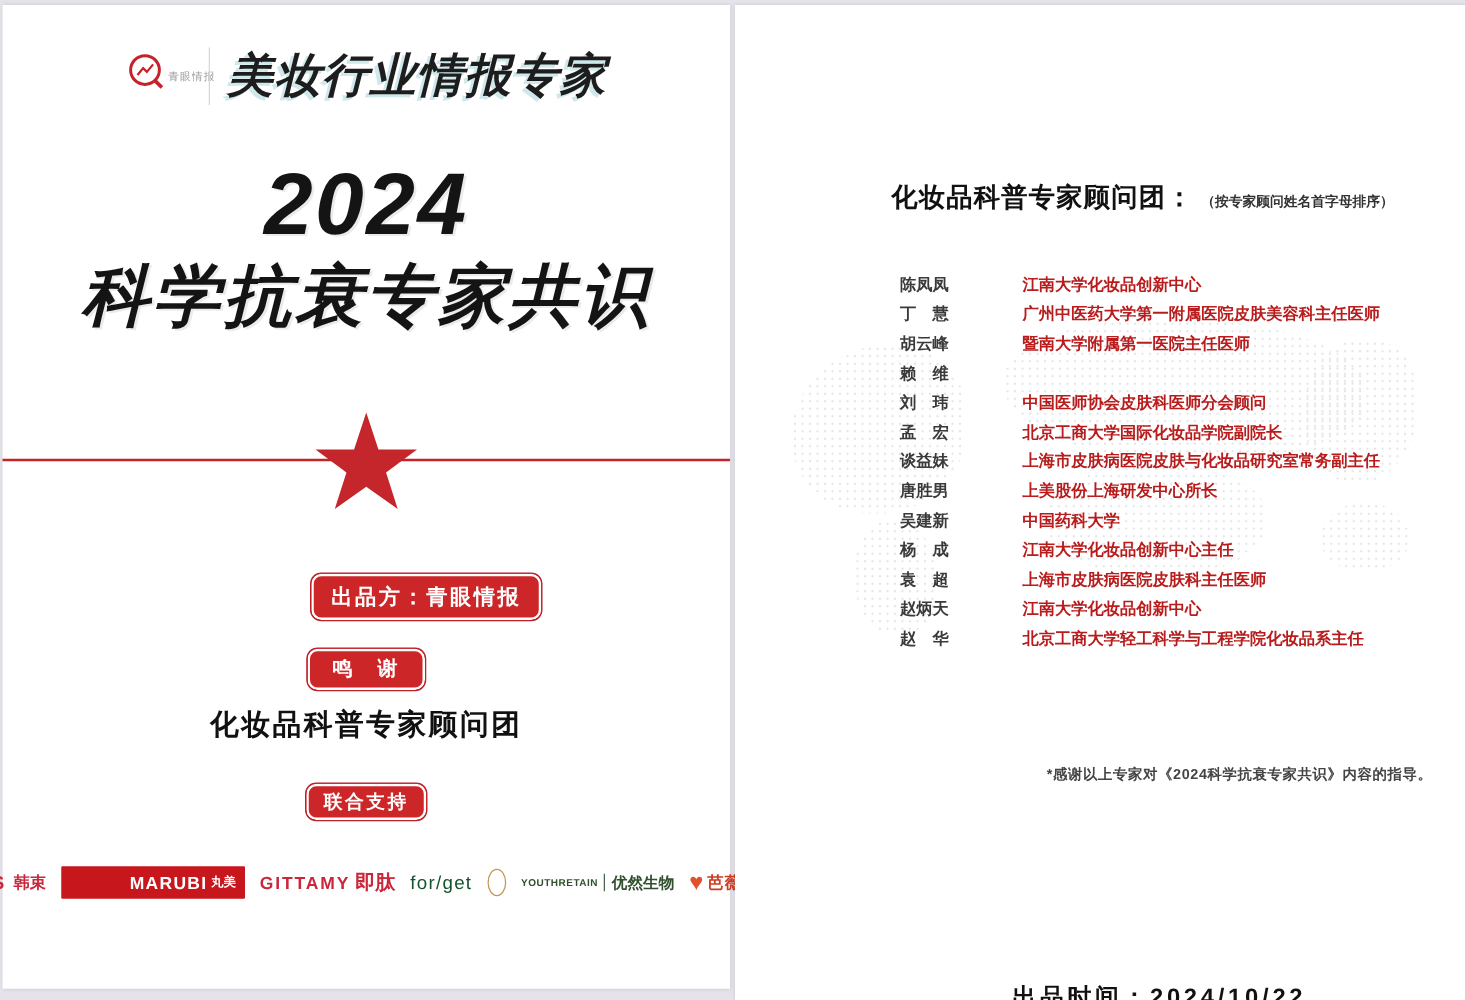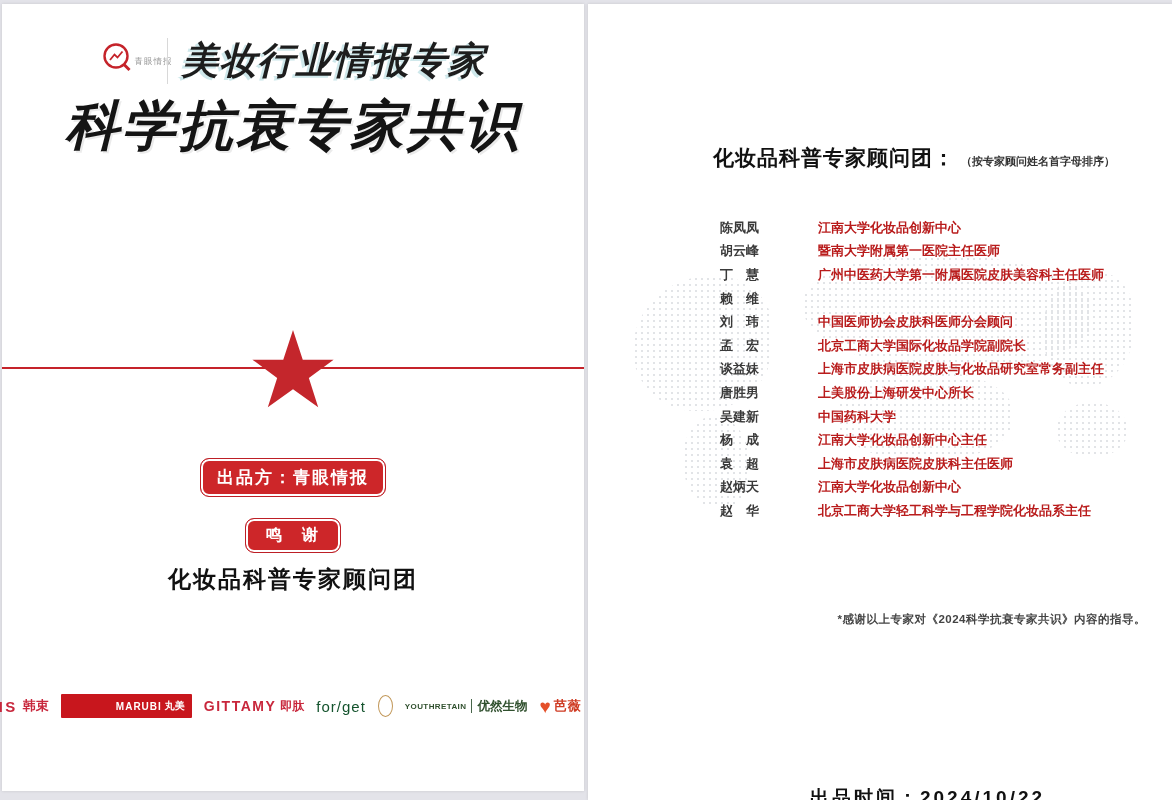--- a/index.html
+++ b/index.html
@@ -33,21 +33,21 @@
   }
   .title-main{
     margin-top:10px;text-align:center;
     font-size:54px;line-height:1.1;font-weight:900;font-style:italic;color:#141414;
     letter-spacing:3px;white-space:nowrap;
     text-shadow:2px 2px 0 rgba(0,0,0,.08);
   }
   .divider-line{position:absolute;left:0;right:0;top:363px;height:2px;background:#c5232a;}
   .star-wrap{position:absolute;left:50%;top:326px;transform:translateX(-50%);}
   .center-band{position:absolute;left:0;width:100%;text-align:center;}
-  .band-producer{top:454px;}
+  .band-producer{top:454px;padding-left:48px;}
   .band-thanks{top:514px;}
   .band-advisory{top:560px;}
   .band-support{top:622px;}
   .red-badge{
     display:inline-block;background:#cd2629;color:#fff;font-weight:bold;
     border:1px solid #bd1f26;border-radius:9px;
     box-shadow:inset 0 0 0 2px #ffffff;
     padding:7px 16px;letter-spacing:2px;white-space:nowrap;
   }
   .badge-producer{font-size:17px;}
@@ -58,25 +58,25 @@
   
   .sponsors{
     position:absolute;left:8px;right:8px;top:678px;height:48px;
     display:flex;align-items:center;justify-content:center;gap:12px;
   }
   .sponsor{display:flex;align-items:center;white-space:nowrap;}
   .sp-kans{color:#c8273c;font-weight:bold;}
   .sp-kans .sp-label{font-size:15px;letter-spacing:2.5px;}
   .sp-kans .sp-label2{font-size:13px;margin-left:5px;}
   .sp-marubi{background:#c8161d;color:#fff;font-weight:bold;padding:5px 7px;border-radius:1px;}
-  .sp-marubi .sp-label{font-size:10px;letter-spacing:1px;margin-left:48px;}
+  .sp-marubi .sp-label{font-size:14px;letter-spacing:1px;margin-left:48px;}
   .sp-marubi .sp-label2{font-size:10px;margin-left:3px;}
   .sp-gittamy{color:#c8273c;font-weight:bold;}
   .sp-gittamy .sp-label{font-size:14px;letter-spacing:1.5px;}
-  .sp-gittamy .sp-label2{font-size:12px;margin-left:4px;}
+  .sp-gittamy .sp-label2{font-size:16px;margin-left:4px;}
   .sp-forget{color:#14532d;}
   .sp-forget .sp-label{font-size:15px;letter-spacing:1px;}
   .icon-ring{display:inline-block;width:13px;height:20px;border:1.5px solid #c19758;border-radius:50%;}
   .sp-youth{color:#30502e;gap:5px;}
   .sp-youth .sp-label{font-size:8px;font-weight:bold;letter-spacing:.4px;}
   .sp-youth .yd{width:1px;height:14px;background:#47654a;display:inline-block;}
   .sp-youth .sp-label2{font-size:12.5px;font-weight:bold;}
   .sp-bawei{color:#cf3b23;font-weight:bold;}
   .sp-bawei .icon-bawei{color:#e4502a;font-size:19px;margin-right:3px;line-height:1;}
   .sp-bawei .sp-label{font-size:13px;letter-spacing:1px;}
@@ -134,20 +134,21 @@
             <polyline points="9,18 13.5,12.5 16.5,15.5 21.5,9.5" fill="none" stroke="#c5232a" stroke-width="1.8"></polyline>
             <line x1="23" y1="22.5" x2="28.5" y2="28" stroke="#c5232a" stroke-width="3"></line>
           </svg>
         </span>
         <span class="brand-logo-label">青眼情报</span>
       </div>
       <div class="brand-divider"></div>
       <div class="brand-tagline">美妆行业情报专家</div>
     </div>
 
+    <div class="title-year">2024</div>
     <div class="title-main">科学抗衰专家共识</div>
 
     <div class="divider-line"></div>
     <div class="star-wrap">
       <svg width="82" height="78" viewBox="0 0 100 96">
         <polygon fill="#c4262c" points="50,0 62,36.5 100,36.5 69.5,59 81,95 50,73 19,95 30.5,59 0,36.5 38,36.5"></polygon>
       </svg>
     </div>
 
     <div class="center-band band-producer">
@@ -155,20 +156,23 @@
     </div>
 
     <div class="center-band band-thanks">
       <span class="red-badge badge-thanks">鸣　谢</span>
     </div>
 
     <div class="center-band band-advisory">
       <span class="advisory-title">化妆品科普专家顾问团</span>
     </div>
 
+    <div class="center-band band-support">
+      <span class="red-badge badge-support">联合支持</span>
+    </div>
 
     <div class="sponsors">
         <div class="sponsor sp-kans">
           <span class="sp-label">KANS</span>
           <span class="sp-label2">韩束</span>
         </div>
         <div class="sponsor sp-marubi">
           <span class="sp-label">MARUBI</span>
           <span class="sp-label2">丸美</span>
         </div>
@@ -213,26 +217,26 @@
     <div class="rp-header">
       <span class="rp-header-title">化妆品科普专家顾问团：</span><span class="rp-header-note">（按专家顾问姓名首字母排序）</span>
     </div>
 
     <div class="experts">
         <div class="expert-row">
           <span class="expert-name">陈凤凤</span>
           <span class="expert-affiliation">江南大学化妆品创新中心</span>
         </div>
         <div class="expert-row">
+          <span class="expert-name">丁　慧</span>
+          <span class="expert-affiliation">广州中医药大学第一附属医院皮肤美容科主任医师</span>
+        </div>
+        <div class="expert-row">
           <span class="expert-name">胡云峰</span>
           <span class="expert-affiliation">暨南大学附属第一医院主任医师</span>
-        </div>
-        <div class="expert-row">
-          <span class="expert-name">丁　慧</span>
-          <span class="expert-affiliation">广州中医药大学第一附属医院皮肤美容科主任医师</span>
         </div>
         <div class="expert-row">
           <span class="expert-name">赖　维</span>
         </div>
         <div class="expert-row">
           <span class="expert-name">刘　玮</span>
           <span class="expert-affiliation">中国医师协会皮肤科医师分会顾问</span>
         </div>
         <div class="expert-row">
           <span class="expert-name">孟　宏</span>

